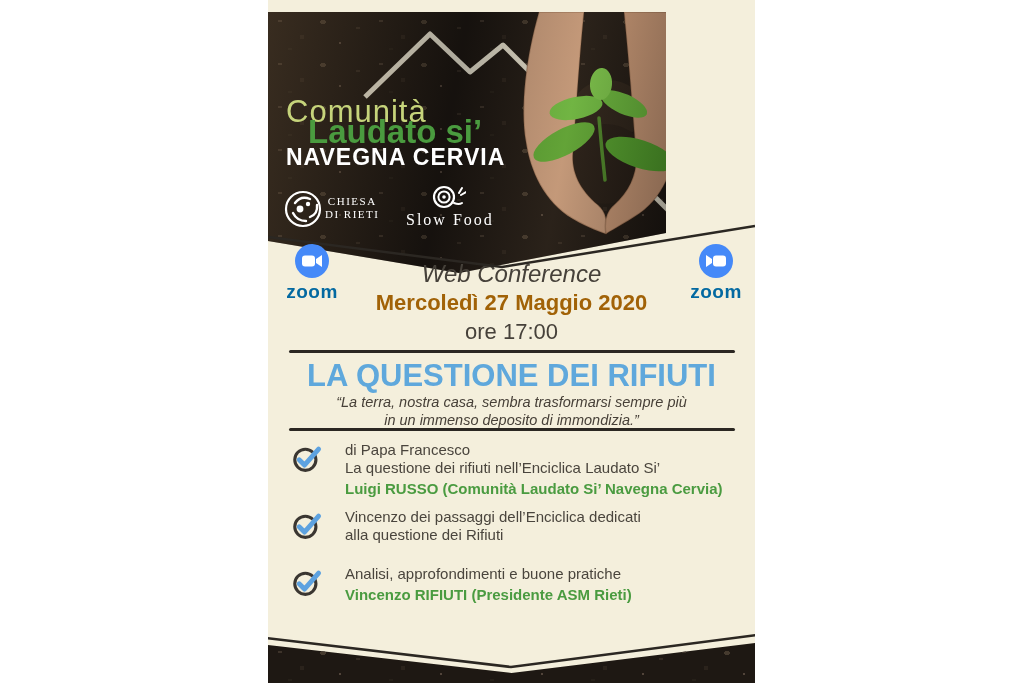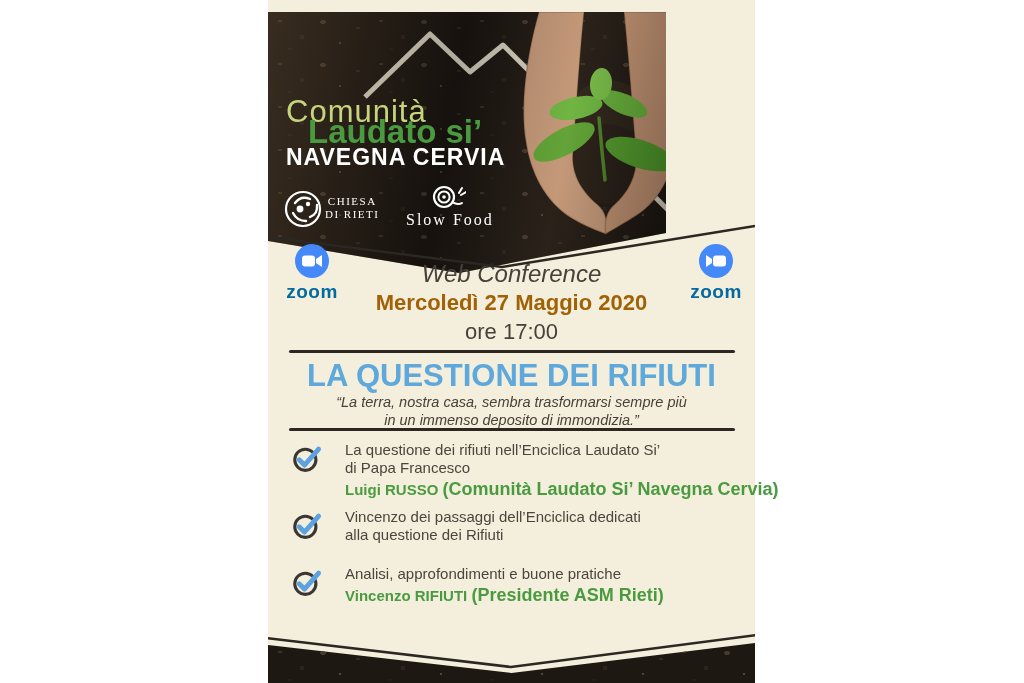--- a/index.html
+++ b/index.html
@@ -47,21 +47,21 @@
   .rule-1{top:350px;} .rule-2{top:428px;}
   .main-title{top:358px;font-size:31px;font-weight:bold;color:#5fa8dc;letter-spacing:0px;}
   .quote{top:393px;font-size:14.5px;font-style:italic;color:#474038;line-height:18px;}
 
   .agenda-item{position:absolute;left:25px;display:flex;align-items:flex-start;}
   .agenda-1{top:441px;} .agenda-2{top:508px;} .agenda-3{top:565px;}
   .check{flex:0 0 30px;margin-top:2px;}
   .agenda-text{margin-left:22px;text-align:left;font-size:15px;line-height:18px;color:#4a453d;white-space:nowrap;}
   .speaker-line{margin-top:3px;color:#4a9b40;font-weight:bold;}
   .speaker-name{font-size:15px;}
-  .speaker-role{font-size:18px;}
+  .speaker-role{font-size:15px;}
 
   
   .zoom-badge{position:absolute;top:244px;width:56px;text-align:center;z-index:4;}
   .zoom-left{left:16px;} .zoom-right{left:420px;}
   .zoom-label{margin-top:-1px;font-size:19px;font-weight:700;letter-spacing:.5px;color:#0369a1;}
   .mirrored{transform:scaleX(-1);}
 </style>
 </head>
 <body>
 
@@ -156,22 +156,22 @@
     <div class="centered main-title">LA QUESTIONE DEI RIFIUTI</div>
 
     <div class="rule rule-2"></div>
 
     <div class="agenda-item agenda-1">
       <svg class="check" width="30" height="30" viewBox="0 0 34 34">
         <circle cx="14" cy="19" r="12" fill="none" stroke="#3a3631" stroke-width="3.5"></circle>
         <path d="M7,19 L13,25 L29,7" fill="none" stroke="#5da2e0" stroke-width="5.5" stroke-linecap="round" stroke-linejoin="round"></path>
       </svg>
       <div class="agenda-text">
+        <div>di Papa Francesco</div>
         <div>La questione dei rifiuti nell’Enciclica Laudato Si’</div>
-        <div>di Papa Francesco</div>
         <div class="speaker-line">
           <span class="speaker-name">Luigi RUSSO </span><span class="speaker-role">(Comunità Laudato Si’ Navegna Cervia)</span>
         </div>
       </div>
     </div>
 
     <div class="agenda-item agenda-2">
       <svg class="check" width="30" height="30" viewBox="0 0 34 34">
         <circle cx="14" cy="19" r="12" fill="none" stroke="#3a3631" stroke-width="3.5"></circle>
         <path d="M7,19 L13,25 L29,7" fill="none" stroke="#5da2e0" stroke-width="5.5" stroke-linecap="round" stroke-linejoin="round"></path>

